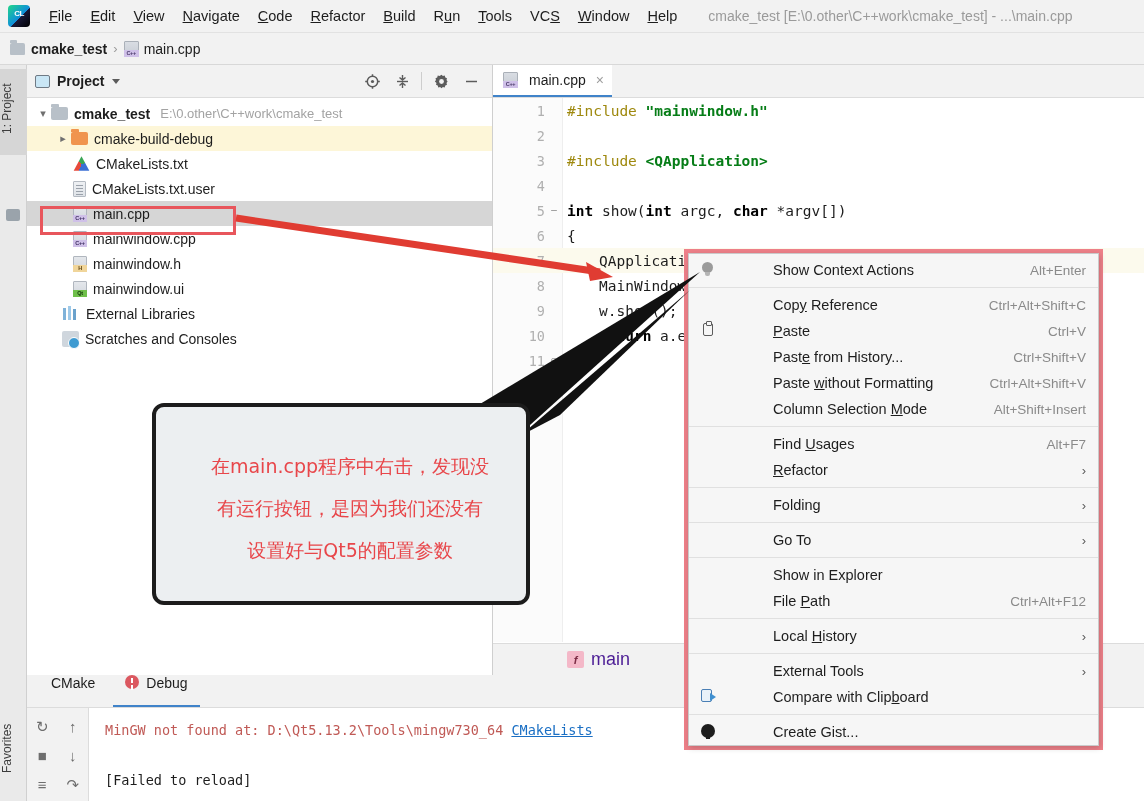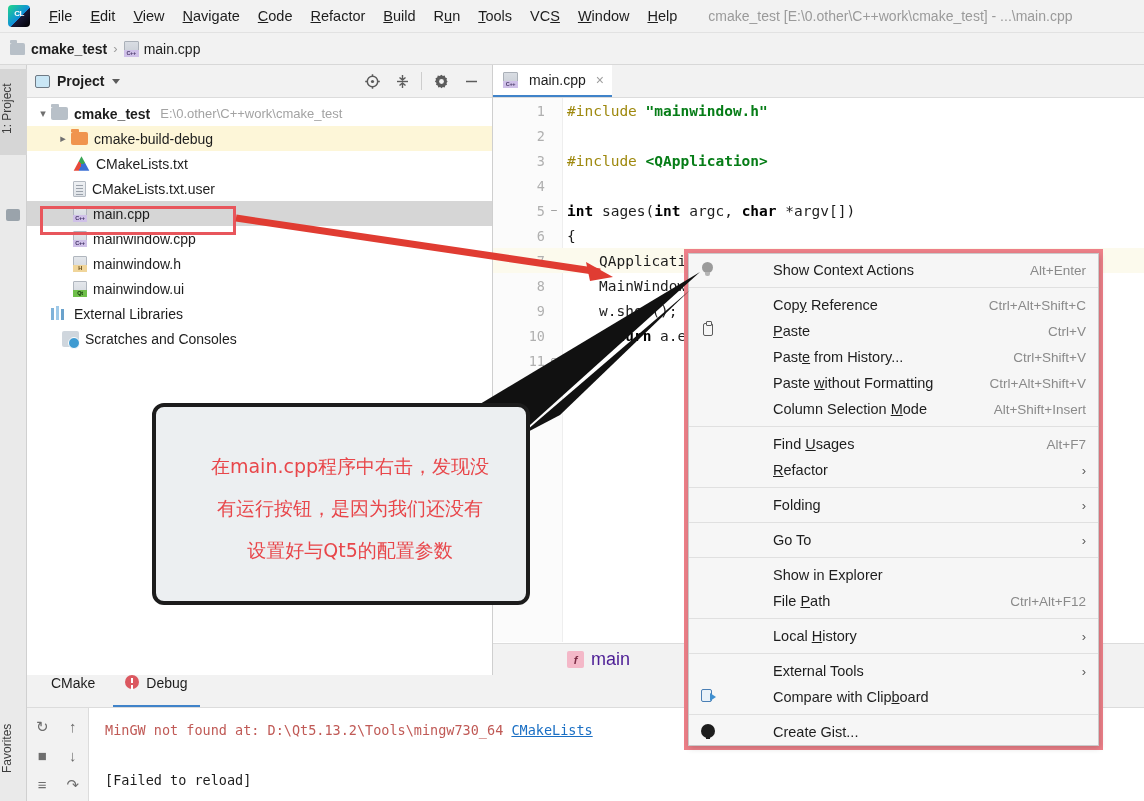--- a/index.html
+++ b/index.html
@@ -421,21 +421,21 @@
         <span>mainwindow.cpp</span>
       </div>
       <div class="trow indent-3">
         <span class="ico src h"></span>
         <span>mainwindow.h</span>
       </div>
       <div class="trow indent-3">
         <span class="ico src qt"></span>
         <span>mainwindow.ui</span>
       </div>
-      <div class="trow indent-1" style="padding-left:24px">
+      <div class="trow indent-1" style="padding-left:36px">
         <span class="ico lib"></span>
         <span>External Libraries</span>
       </div>
       <div class="trow indent-1" style="padding-left:35px">
         <span class="ico scratch"></span>
         <span>Scratches and Consoles</span>
       </div>
     </div>
   </div>
 
@@ -465,21 +465,21 @@
         <span class="fold"></span>
         <span class="ctext"><span class="pp">#include</span> <span class="s">&lt;QApplication&gt;</span></span>
       </div>
       <div class="codeline" style="top:75px">
         <span class="lnum">4</span>
         <span class="fold"></span>
       </div>
       <div class="codeline" style="top:100px">
         <span class="lnum">5</span>
         <span class="fold">−</span>
-        <span class="ctext"><span class="k">int</span><span> sages(</span><span class="k">int</span><span> argc, </span><span class="k">char</span><span> *argv[])</span></span>
+        <span class="ctext"><span class="k">int</span><span> show(</span><span class="k">int</span><span> argc, </span><span class="k">char</span><span> *argv[])</span></span>
       </div>
       <div class="codeline" style="top:125px">
         <span class="lnum">6</span>
         <span class="fold"></span>
         <span class="ctext">{</span>
       </div>
       <div class="codeline hl" style="top:150px">
         <span class="lnum">7</span>
         <span class="fold"></span>
         <span class="ctext" style="margin-left:36px">QApplication a(argc, argv);</span>

